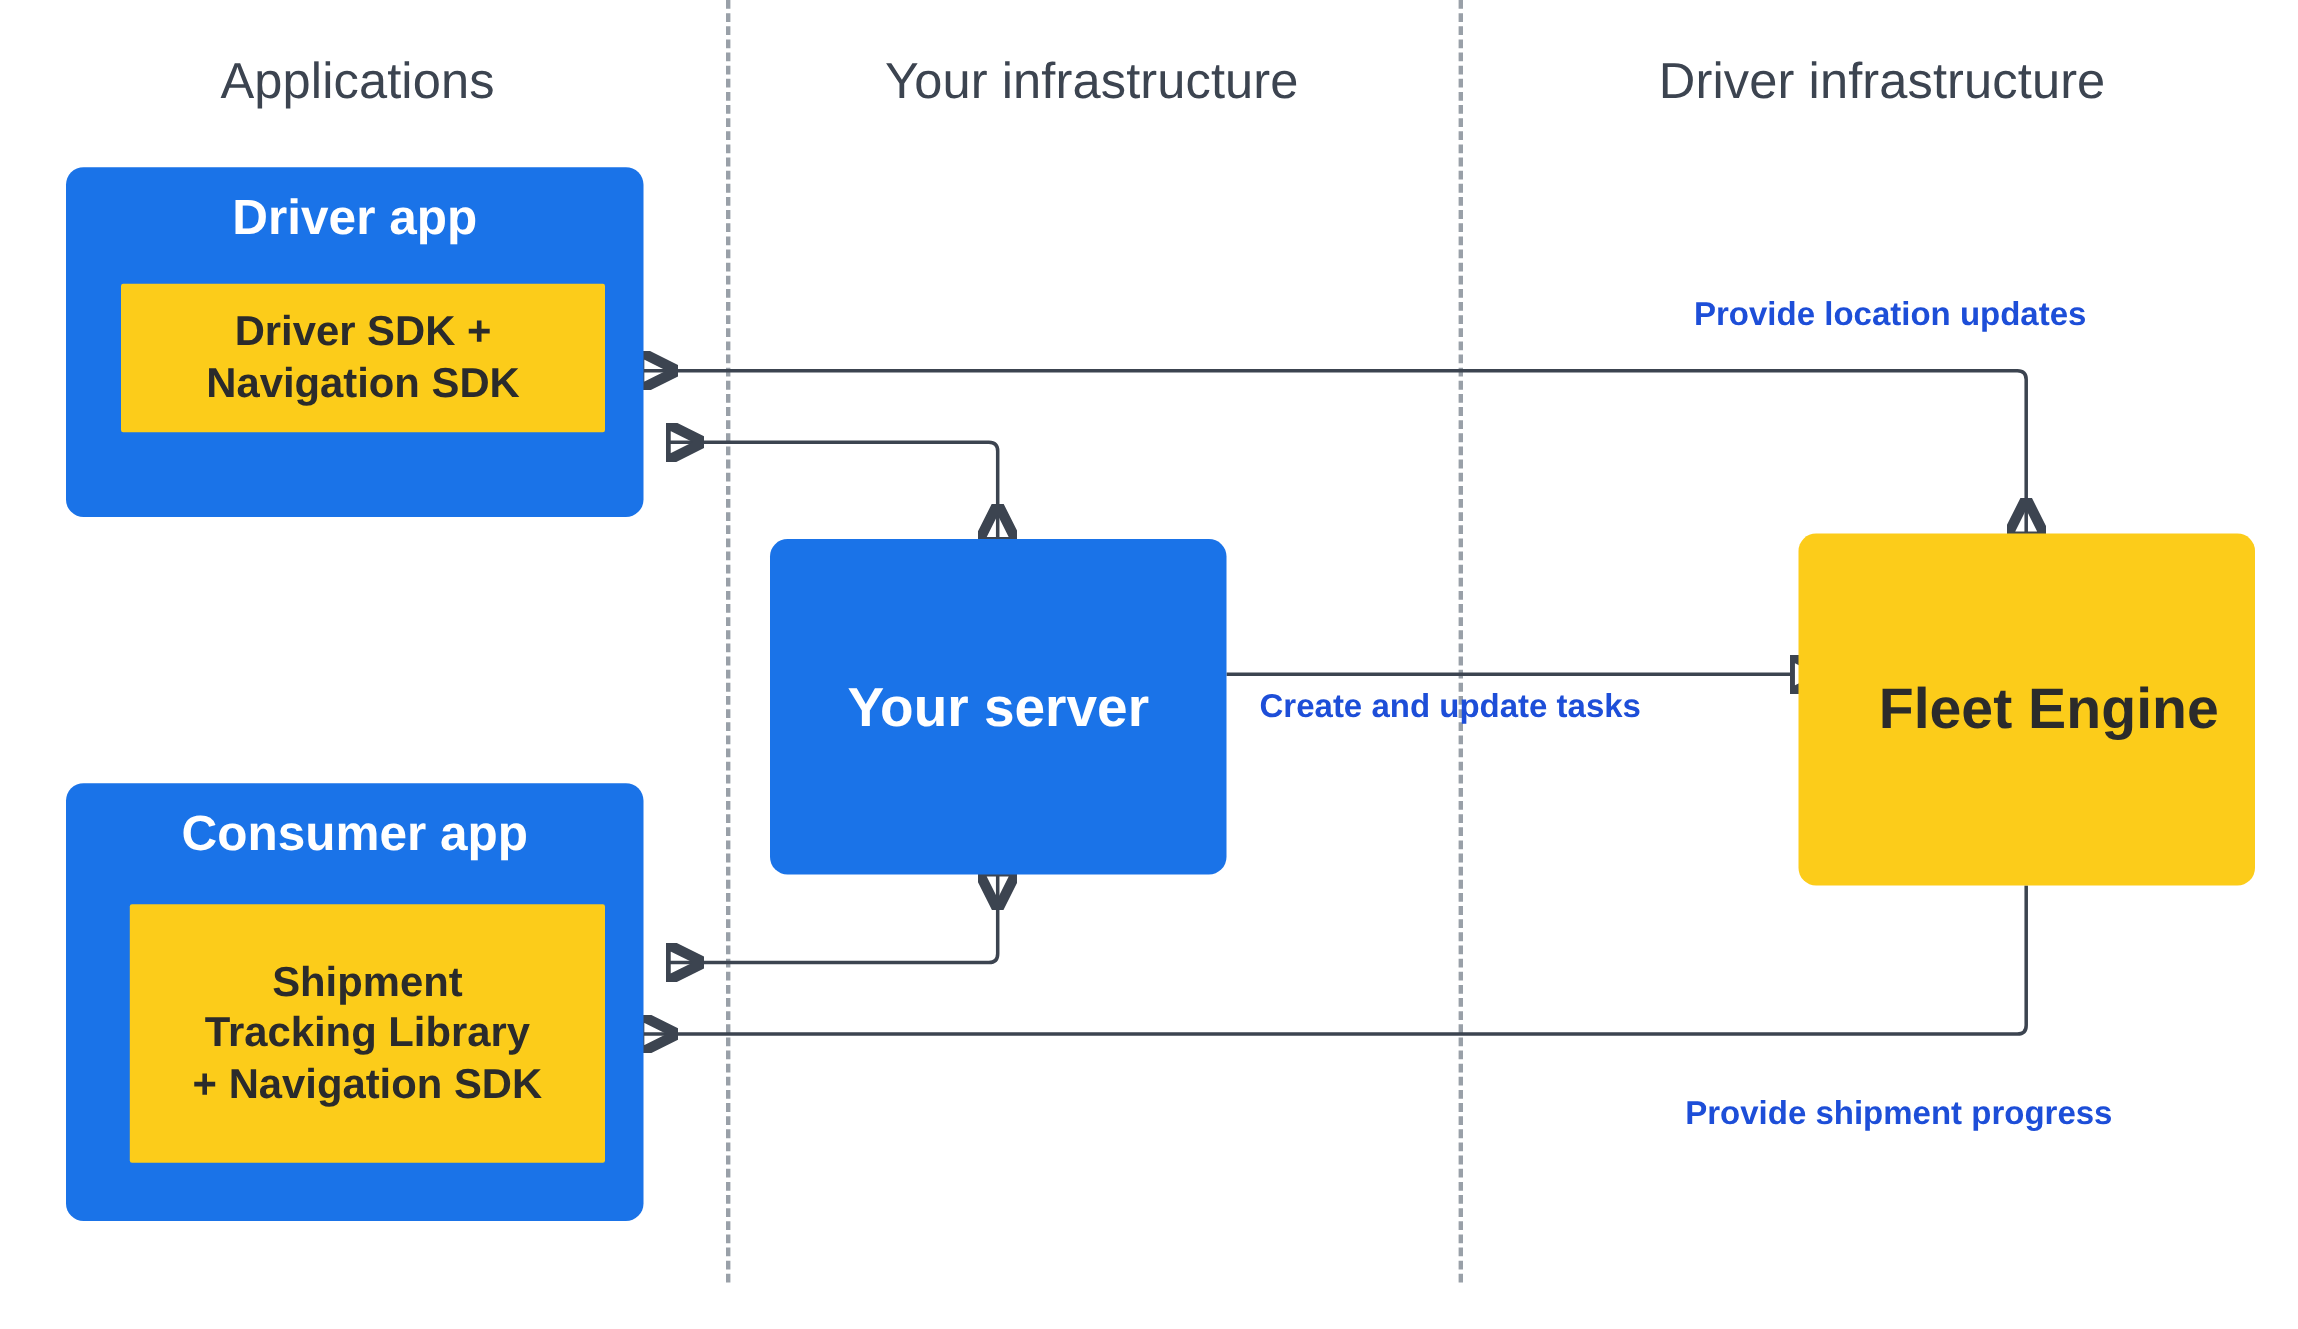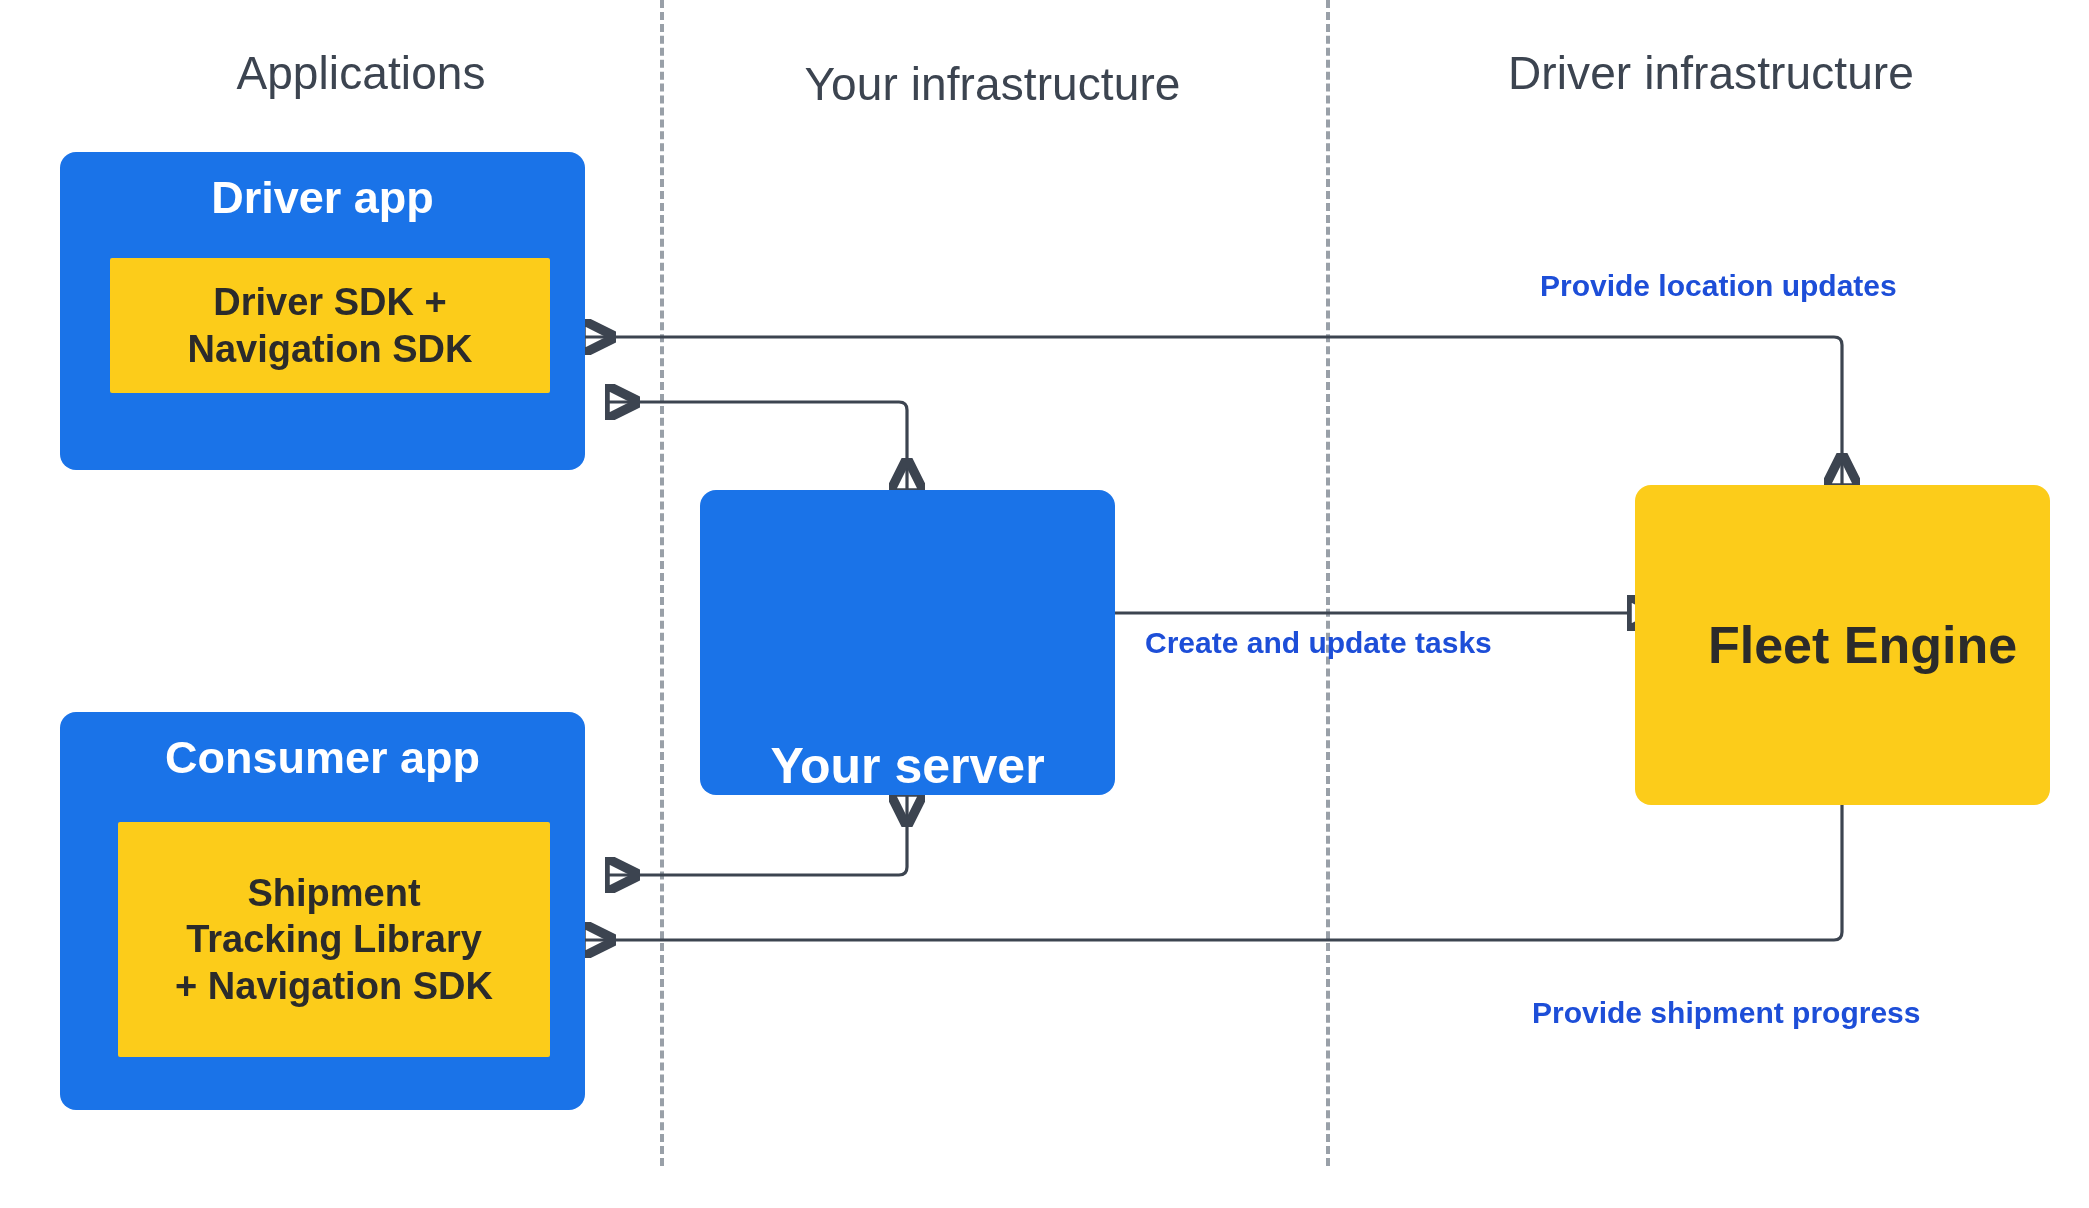--- a/index.html
+++ b/index.html
@@ -25,22 +25,22 @@
     position: absolute;
     font-family: "Liberation Sans", sans-serif;
     font-weight: 400;
     font-size: 46px;
     line-height: 1.1;
     color: #3c4450;
     text-align: center;
     white-space: nowrap;
     letter-spacing: 0.1px;
   }
-  #hdr-applications { left: 0px;    top: 48px; width: 650px; padding-left: 36px; }
-  #hdr-your-infra   { left: 665px;  top: 59px; width: 655px; }
+  #hdr-applications { left: 0px;    top: 48px; width: 650px; }
+  #hdr-your-infra   { left: 665px;  top: 48px; width: 655px; }
   #hdr-google-infra { left: 1333px; top: 48px; width: 756px; }
 
   
   .divider {
     position: absolute;
     top: 0;
     width: 0;
     border-left: 4px dashed #99a0a8;
   }
   #divider-1 { left: 660px;  height: 1166px; }
@@ -99,21 +99,21 @@
   #chip-driver-sdk      { left: 110px; top: 258px; width: 440px; height: 135px; }
 
   
   #node-consumer-app    { left: 60px;  top: 712px; width: 525px; height: 398px; }
   #node-consumer-app .app-title { margin-top: 14px; }
   #chip-shipment-sdk    { left: 118px; top: 822px; width: 432px; height: 235px; }
 
   
   #node-your-server {
     left: 700px; top: 490px; width: 415px; height: 305px;
-    font-size: 50px; font-weight: 700; color: #ffffff; align-items: flex-end;
+    font-size: 50px; font-weight: 700; color: #ffffff;
   }
 
   
   #node-fleet-engine {
     left: 1635px; top: 485px; width: 415px; height: 320px;
     font-size: 52px; font-weight: 700; color: #2b2b2b; padding-left: 40px;
   }
 
   
   #connectors {

